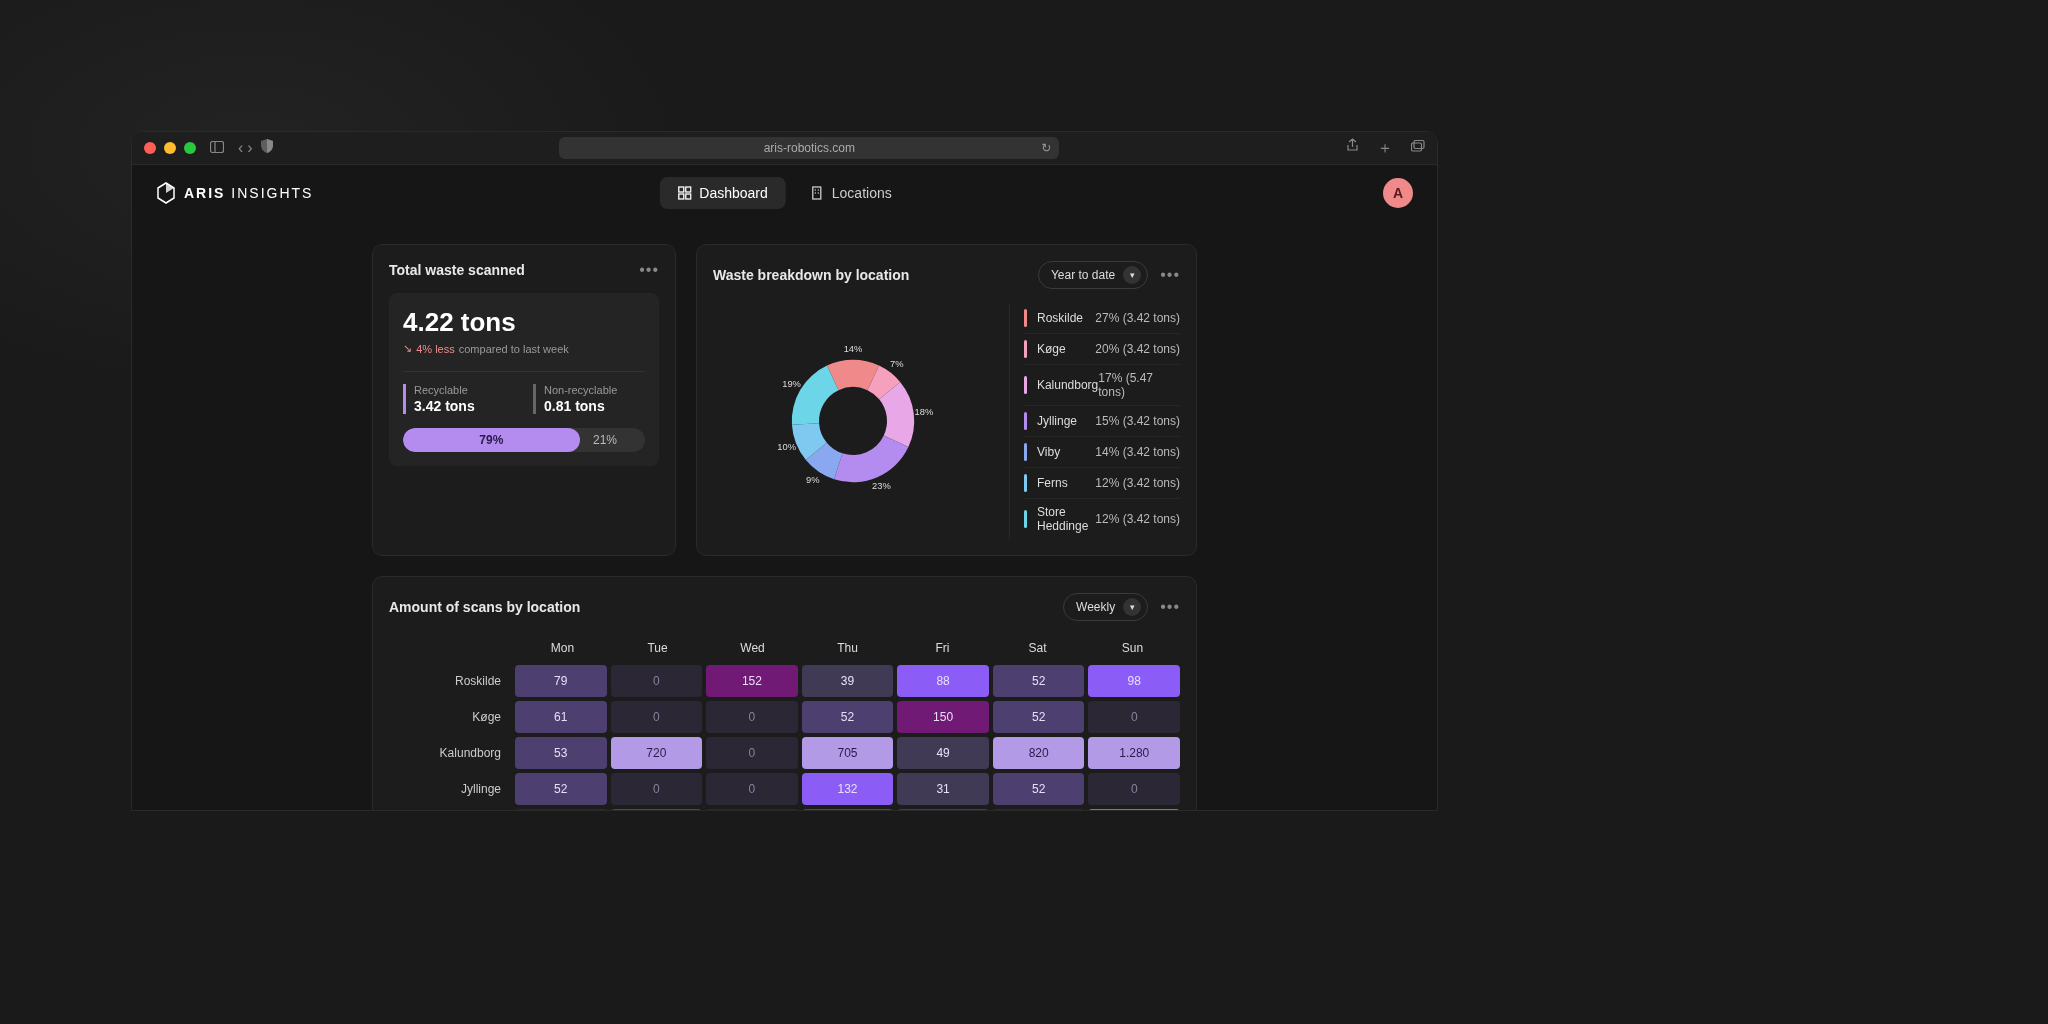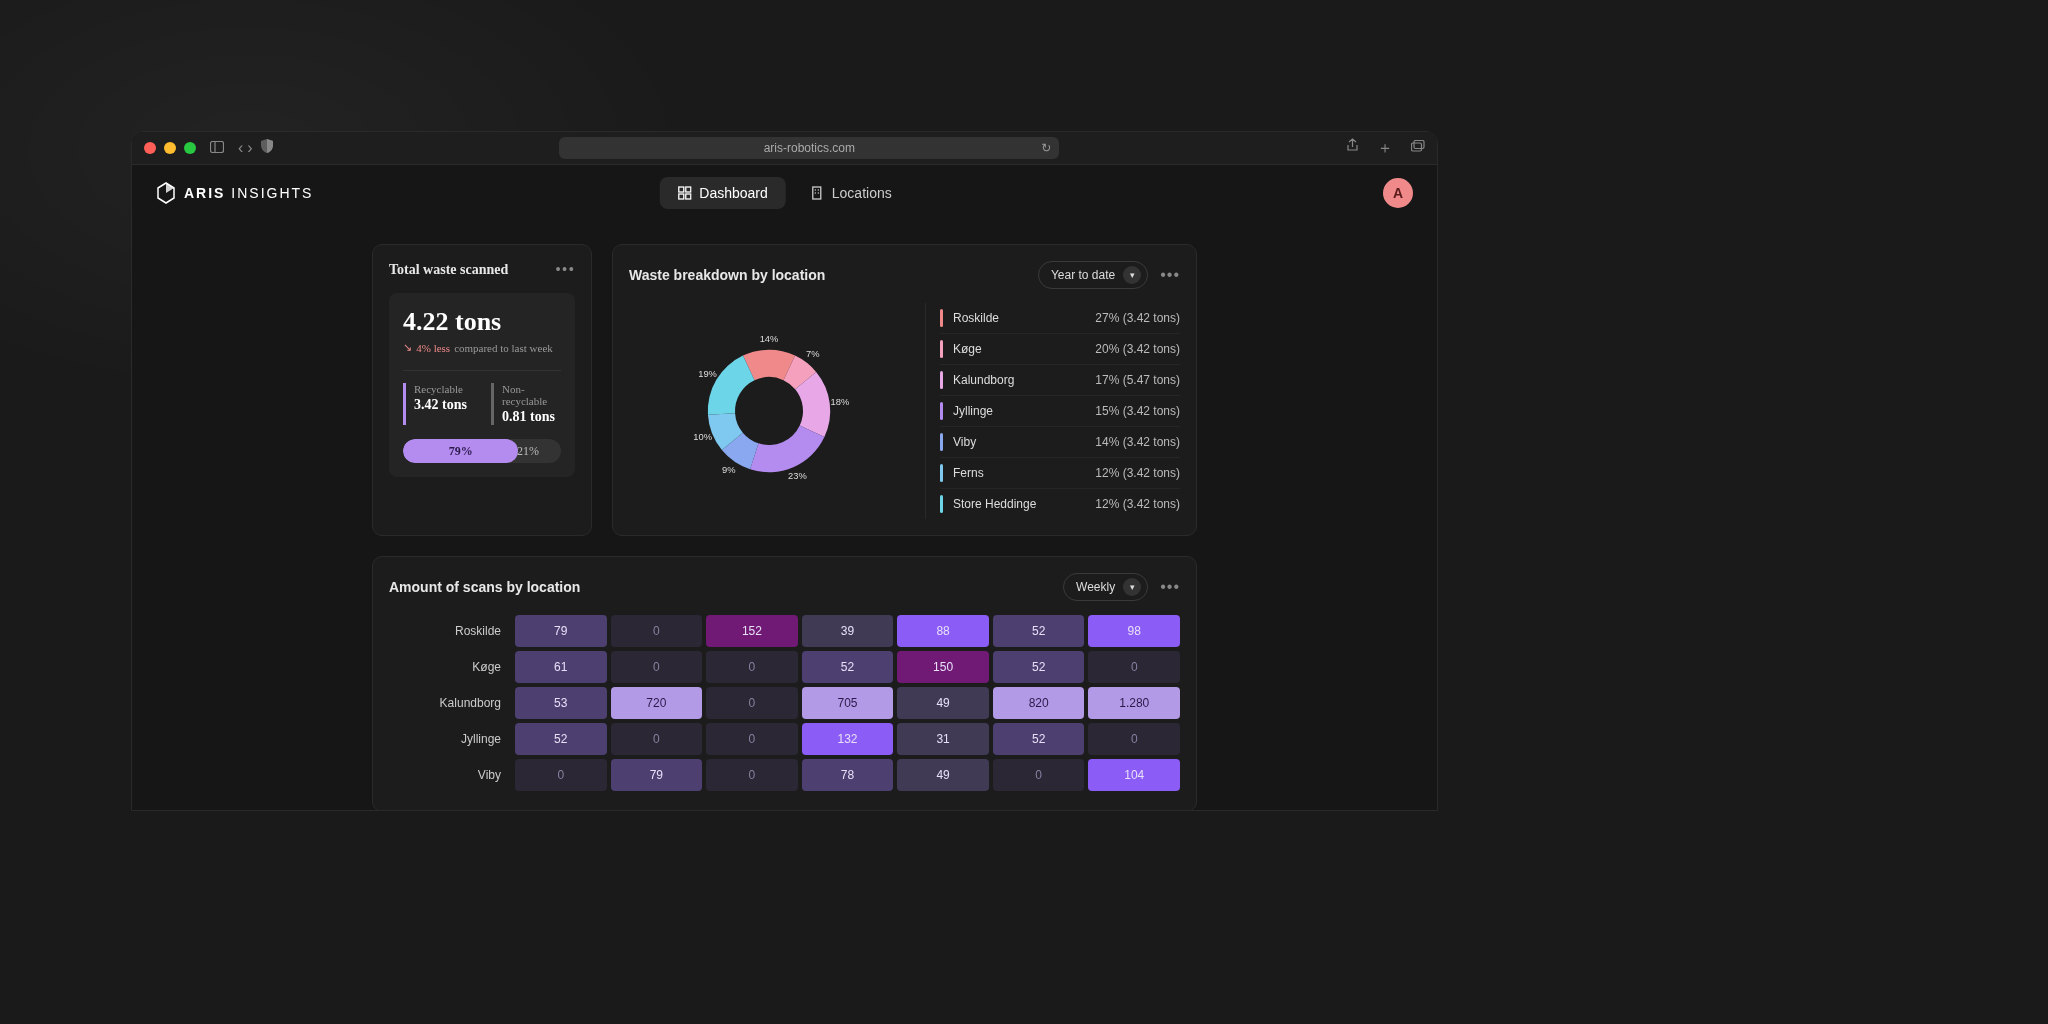--- a/index.html
+++ b/index.html
@@ -106,42 +106,42 @@
 .card {
   background: #1c1c1c;
   border: 1px solid #2a2a2a;
   border-radius: 10px;
   padding: 16px;
 }
 .card-header { display: flex; justify-content: space-between; align-items: center; margin-bottom: 14px; }
 .card-title { font-size: 14px; font-weight: 600; color: #e8e8e8; }
 .more-dots { color: #888; cursor: pointer; letter-spacing: 1px; }
 
-.card-total { width: 220px; font-family: Liberation Serif, serif; }
+.card-total { width: 304px; }
 .metric-box { background: #242424; border-radius: 8px; padding: 14px; }
 .big-num { font-size: 26px; font-weight: 700; }
 .sub-line { font-size: 11px; color: #999; margin-top: 4px; display: flex; align-items: center; gap: 4px; }
 .sub-line .trend { color: #f08a8a; }
 .split { display: flex; gap: 18px; margin-top: 16px; padding-top: 12px; border-top: 1px solid #333; }
 .split-col { flex: 1; border-left: 3px solid #b48cf0; padding-left: 8px; }
 .split-col:nth-child(2) { border-left-color: #666; }
 .split-label { font-size: 11px; color: #999; }
 .split-val { font-size: 14px; font-weight: 700; margin-top: 2px; }
 .progress {
   margin-top: 14px;
   background: #333; border-radius: 20px; height: 24px;
   display: flex; align-items: center; position: relative; overflow: hidden;
 }
 .progress .fill {
   background: #b48cf0; height: 100%; border-radius: 20px;
   display: flex; align-items: center; justify-content: center;
   font-size: 12px; font-weight: 600; color: #2a1a4a;
 }
 .progress .rest {
-  position: absolute; right: 22px; font-size: 12px; color: #bbb;
+  position: absolute; right: 28px; font-size: 12px; color: #bbb;
 }
 
 .card-breakdown { flex: 1; }
 .breakdown-body { display: flex; gap: 16px; }
 .donut-wrap { width: 280px; display: flex; align-items: center; justify-content: center; padding: 6px 0; }
 .donut-wrap svg { width: 170px; height: 170px; }
 
 .legend { flex: 1; border-left: 1px solid #2a2a2a; padding-left: 14px; display: flex; flex-direction: column; }
 .legend-row {
   display: flex; align-items: center; padding: 6px 0;
@@ -384,20 +384,30 @@
           <div class="card-title">Amount of scans by location</div>
           <div class="header-actions">
             <div class="dropdown-pill">
               <span>Weekly</span>
               <span class="chev-circle">▾</span>
             </div>
             <div class="more-dots">•••</div>
           </div>
         </div>
         <div class="scan-table" id="scan-table">
+            <div class="scan-head">
+              <div class="loc-col"></div>
+              <div class="day-col">Mon</div>
+              <div class="day-col">Tue</div>
+              <div class="day-col">Wed</div>
+              <div class="day-col">Thu</div>
+              <div class="day-col">Fri</div>
+              <div class="day-col">Sat</div>
+              <div class="day-col">Sun</div>
+            </div>
             <div class="scan-row">
               <div class="loc-col">Roskilde</div>
               <div class="cell h1">79</div>
               <div class="cell h0">0</div>
               <div class="cell h3">152</div>
               <div class="cell h0b">39</div>
               <div class="cell h2">88</div>
               <div class="cell h1">52</div>
               <div class="cell h2">98</div>
             </div>

